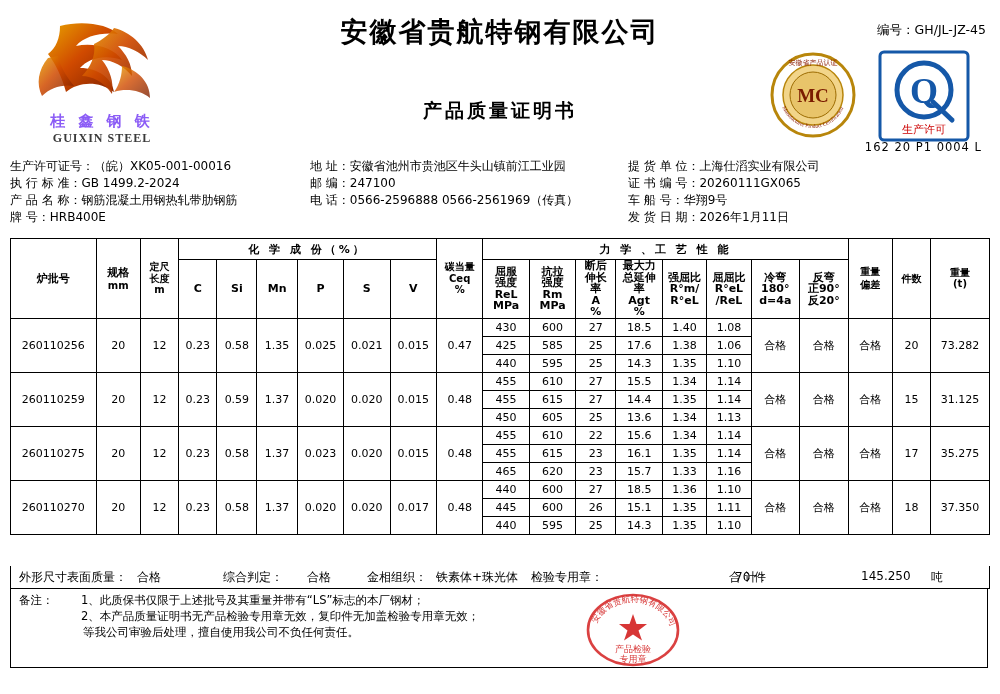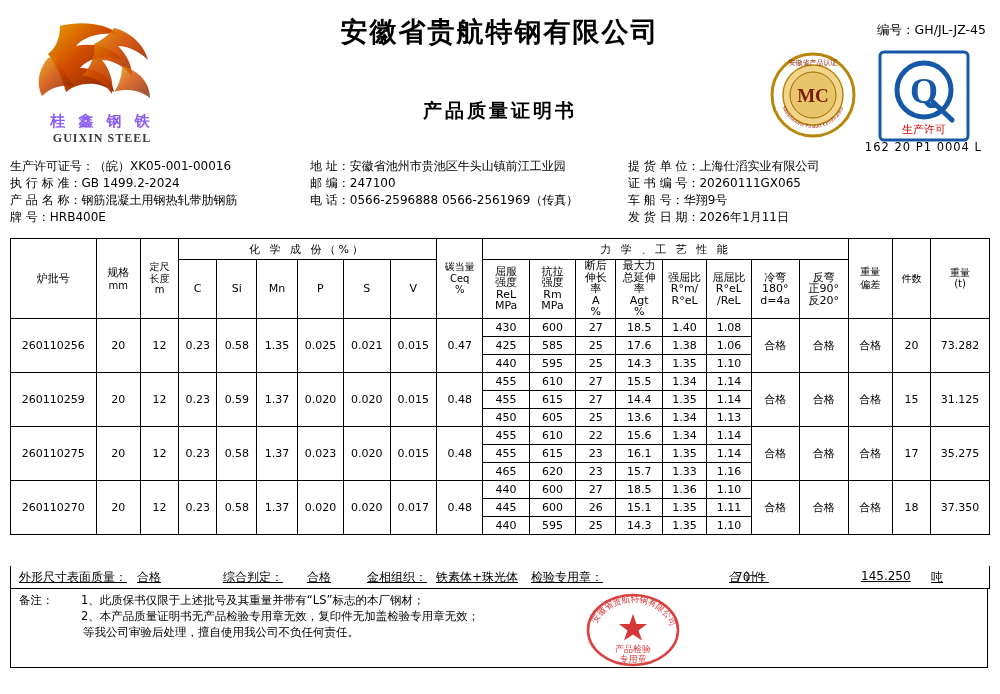--- a/index.html
+++ b/index.html
@@ -34,29 +34,29 @@
   .info{position:absolute;left:0;top:158px;width:1000px;height:78px;font-size:12px;line-height:17px;}
   .info .col{position:absolute;}
   .c1{left:10px;width:300px;}
   .c2{left:310px;width:340px;}
   .c3{left:628px;width:350px;}
   .lbl{letter-spacing:0px;}
 
   
   table.main{position:absolute;left:10px;top:238px;border-collapse:collapse;width:980px;}
   table.main th,table.main td{border:1px solid #000;text-align:center;vertical-align:middle;font-size:11px;padding:0;}
-  table.main th{font-weight:normal;}
+  table.main th{font-weight:bold;}
   .vsm{font-size:10px;line-height:11.5px;}
   .grp{font-size:12px;letter-spacing:3px;}
   .dataCell{height:17px;font-size:11.5px;}
   .rowlbl{font-size:12px;}
 
   
   .sumbar{position:absolute;left:10px;top:566px;width:978px;height:22px;border:1px solid #000;border-top:none;font-size:12px;}
-  .sumbar span{position:absolute;top:3px;text-decoration:underline;}
+  .sumbar span{position:absolute;top:3px;}
   .notes{position:absolute;left:10px;top:588px;width:978px;height:80px;border:1px solid #000;border-top:none;font-size:11.5px;line-height:16px;padding:4px 0 0 0;box-sizing:border-box;}
   .notes .nl{margin-left:20px;}
   .signrow{position:absolute;left:10px;top:703px;width:978px;height:24px;border:1px solid #000;border-top:none;font-size:12px;}
   .signrow span{position:absolute;top:4px;}
   .vdiv{position:absolute;top:0;width:1px;height:100%;background:#000;}
 
   .insp-seal{position:absolute;left:585px;top:592px;width:96px;height:74px;}
 </style>
 </head>
 <body>

